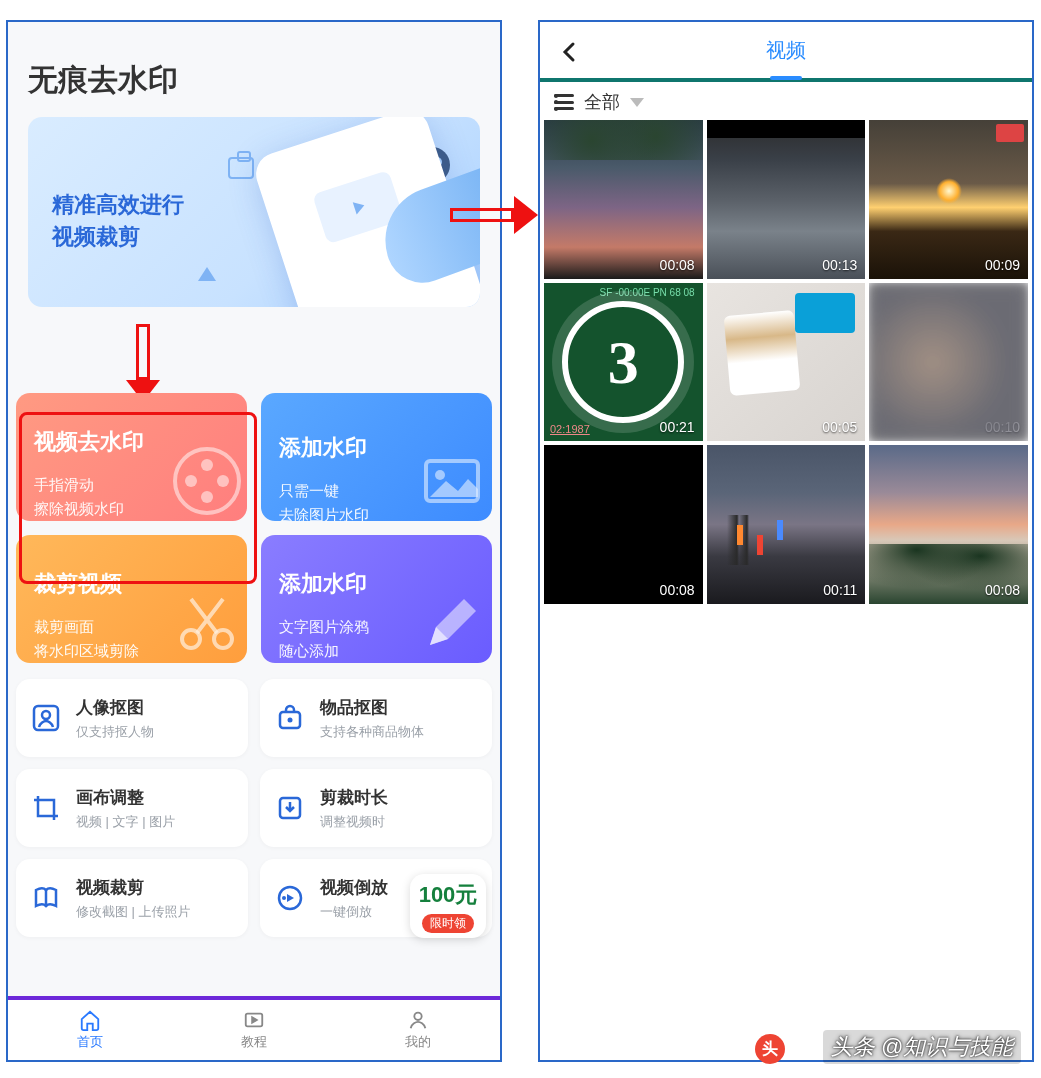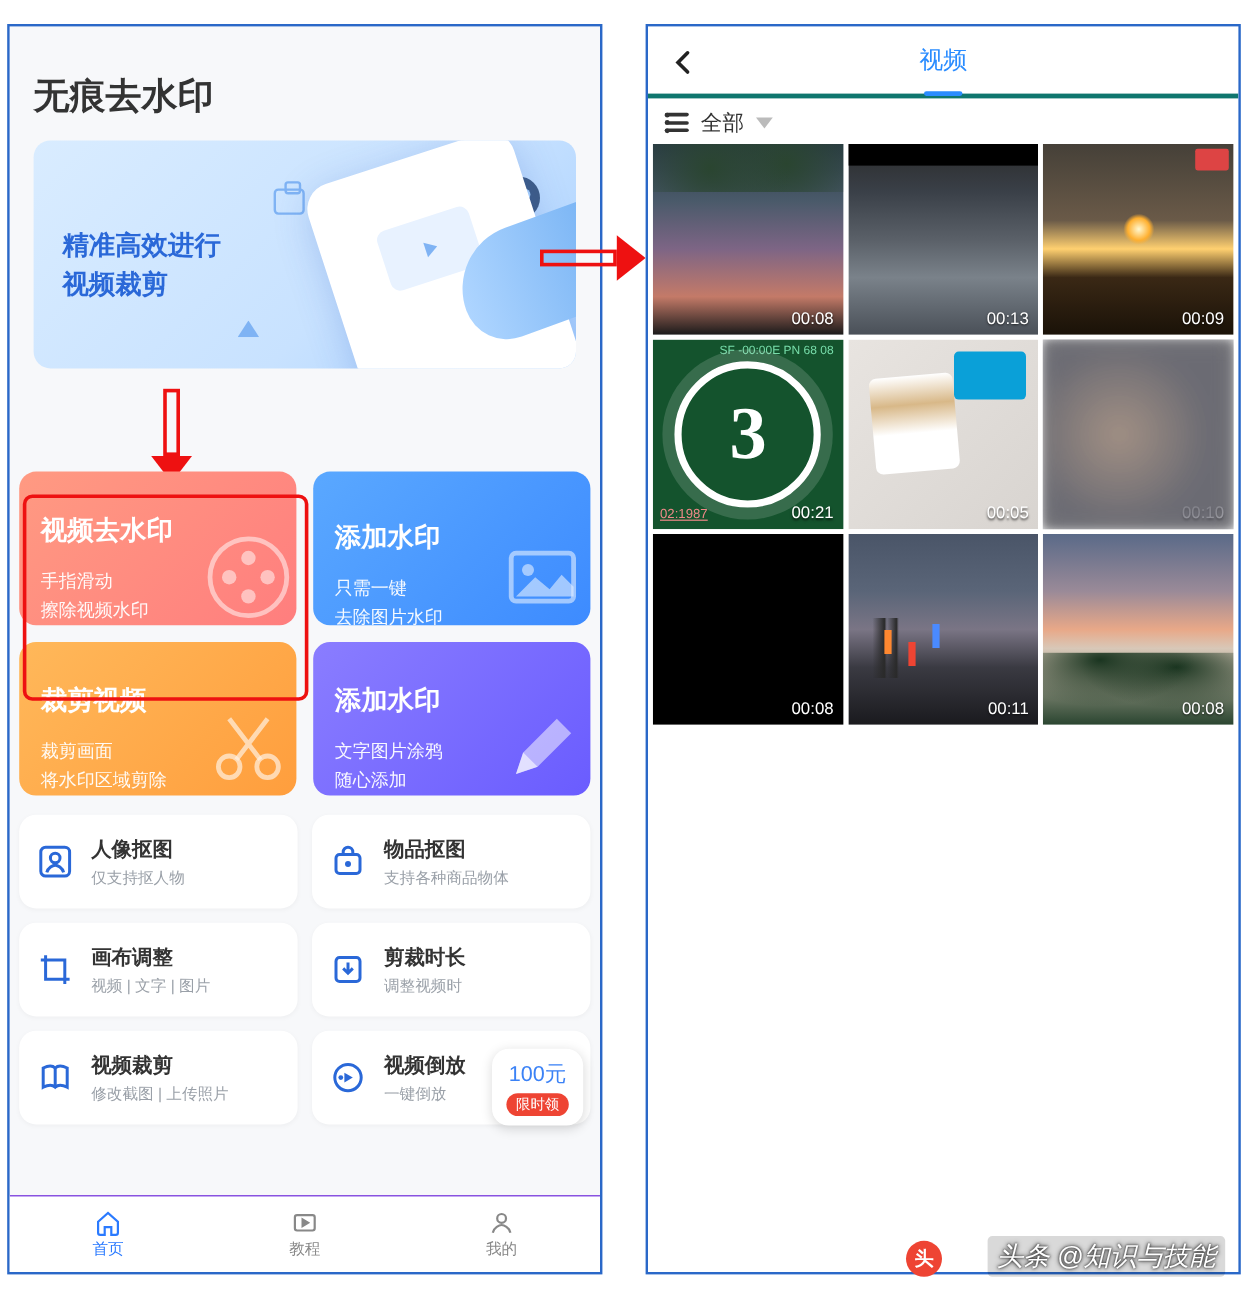--- a/index.html
+++ b/index.html
@@ -56,24 +56,24 @@
   .card-image h3 { margin-top:6px;}
   .card-crop  { background: linear-gradient(135deg,#ffb85a 0%, #ff9e3d 100%); }
   .card-addwm { background: linear-gradient(135deg,#8a7dff 0%, #6a5cff 100%); }
 
   .features { margin: 16px 8px 0; display:grid; grid-template-columns:1fr 1fr; gap:12px;}
   .feat { background:#fff; border-radius:14px; padding:14px 14px; display:flex; gap:14px; align-items:center; height:78px; box-shadow:0 1px 4px rgba(0,0,0,.04);}
   .feat .ficon{width:32px;height:32px;display:flex;align-items:center;justify-content:center;flex-shrink:0;}
   .feat .ftext h4{font-size:17px;font-weight:600;color:#333;}
   .feat .ftext p{font-size:13px;color:#9aa0a8;margin-top:4px;}
   .promo{position:absolute; right:14px; top:852px; width:76px; height:64px; background:#fff; border-radius:14px; box-shadow:0 2px 10px rgba(0,0,0,.15); display:flex; flex-direction:column; align-items:center; justify-content:center; gap:4px;}
-  .promo .amt{color:#3b82f6; font-size:18px; font-weight:400;}
+  .promo .amt{color:#15803d; font-size:22px; font-weight:700;}
   .promo .pill{background:#e43;color:#fff;font-size:12px;padding:1px 8px;border-radius:10px;}
 
-  .tabbar{position:absolute;left:0;right:0;bottom:0;height:64px;background:#fff;border-top:1px solid #6d28d9;display:flex;}
+  .tabbar{position:absolute;left:0;right:0;bottom:0;height:64px;background:#fff;border-top:4px solid #6d28d9;display:flex;}
   .tabbar .tab{flex:1;display:flex;flex-direction:column;align-items:center;justify-content:center;gap:2px;}
   .tabbar .tab span{font-size:13px;color:#888;}
   .tabbar .tab.active span{color:#2a7aff;}
   .tabbar .tab svg{width:22px;height:22px;}
 
   
   .pr-header{height:60px;display:flex;align-items:center;justify-content:center;position:relative;border-bottom:4px solid #0f766e;}
   .pr-header .back{position:absolute;left:16px;top:16px;width:28px;height:28px;display:flex;align-items:center;justify-content:center;}
   .pr-header .title{font-size:20px;color:#2a8cff;position:relative;}
   .pr-header .title::after{content:"";position:absolute;left:4px;right:4px;bottom:-16px;height:4px;background:#2a8cff;border-radius:2px;}

